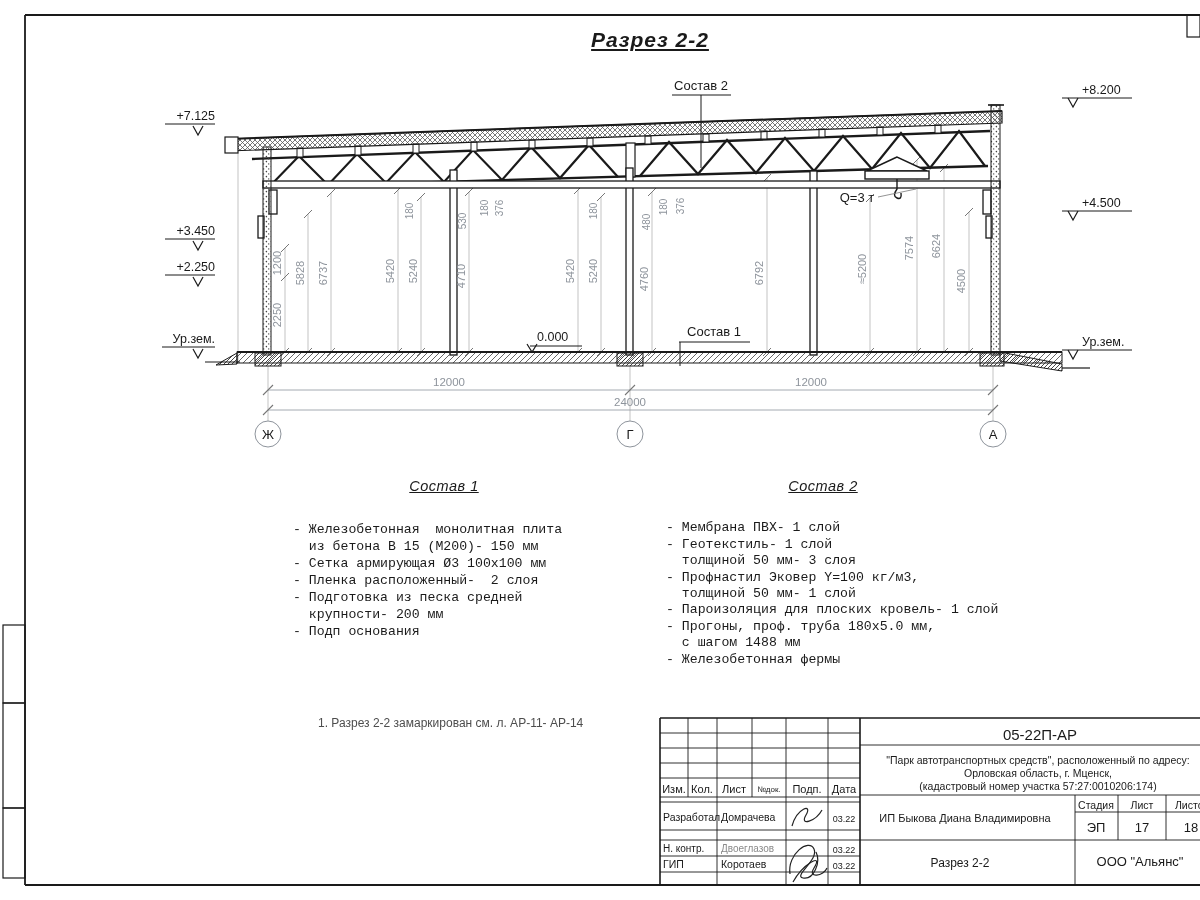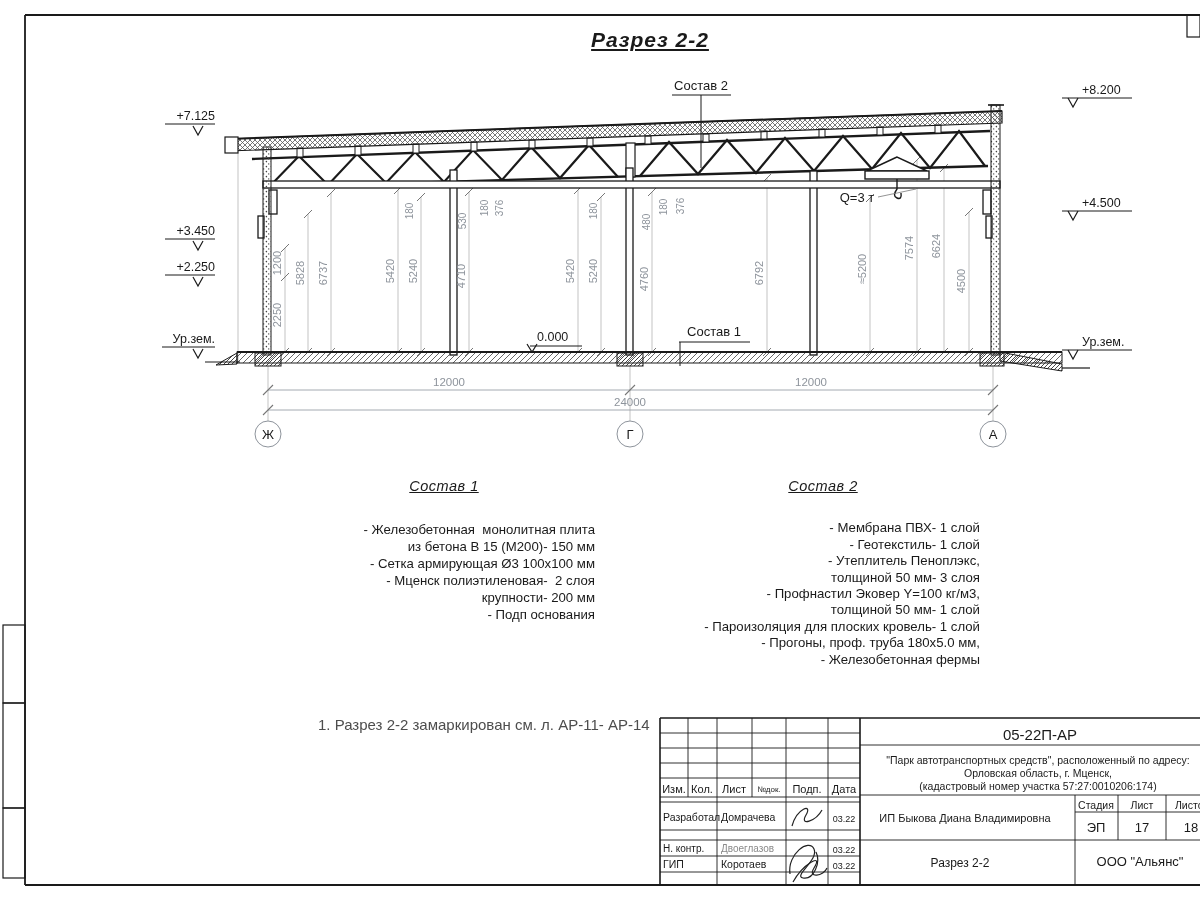--- a/index.html
+++ b/index.html
@@ -5,23 +5,23 @@
   html,body{margin:0;padding:0;background:#fff;width:1200px;height:900px;overflow:hidden;
             font-family:"Liberation Sans",sans-serif;color:#1a1a1a;}
   .abs{position:absolute;}
   #stage{position:relative;width:1200px;height:900px;background:#fff;}
   svg{position:absolute;left:0;top:0;}
   .big-title{left:520px;top:28px;width:260px;text-align:center;font-style:italic;
              font-size:21px;font-weight:bold;text-decoration:underline;letter-spacing:1px;}
   .compose{font-size:13.2px;line-height:17px;}
   .compose .c-title{text-align:center;font-style:italic;font-size:14.5px;
                     text-decoration:underline;margin-bottom:26px;letter-spacing:.5px;}
-  .crow{display:flex;justify-content:flex-end;white-space:pre;}
+  .crow{display:flex;justify-content:flex-start;white-space:pre;font-family:Liberation Mono, monospace;}
   .crow .v{white-space:pre;}
-  .note{font-size:15px;color:#4d4d4d;}
+  .note{font-size:12px;color:#4d4d4d;}
 </style>
 </head>
 <body>
 
 <div id="stage">
 
 <svg width="1200" height="900" viewBox="0 0 1200 900">
   <defs>
     <pattern id="pHatch" patternUnits="userSpaceOnUse" width="6" height="6">
       <path d="M-1,7 L7,-1" stroke="#555" stroke-width="0.9"></path>
@@ -360,33 +360,34 @@
   </g>
 </svg>
 
   <div class="abs big-title">Разрез 2-2</div>
 
   <div class="abs compose" style="left:293px;top:478px;width:302px;">
     <div class="c-title">Состав 1</div>
     <div class="crow"><span>- Железобетонная  монолитная плита</span><span class="v"></span></div>
     <div class="crow"><span>  из бетона В 15 (М200)</span><span class="v">- 150 мм</span></div>
     <div class="crow"><span>- Сетка армирующая Ø3 100x100 мм</span><span class="v"></span></div>
-    <div class="crow"><span>- Мценск полиэтиленовая</span><span class="v">-  2 слоя</span></div>
+    <div class="crow"><span>- Пленка расположенный</span><span class="v">-  2 слоя</span></div>
+    <div class="crow"><span>- Подготовка из песка средней</span><span class="v"></span></div>
     <div class="crow"><span>  крупности</span><span class="v">- 200 мм</span></div>
     <div class="crow"><span>- Подп основания</span><span class="v"></span></div>
   </div>
 
   <div class="abs compose" style="left:666px;top:478px;width:314px;line-height:16.4px;">
     <div class="c-title">Состав 2</div>
     <div class="crow"><span>- Мембрана ПВХ</span><span class="v">- 1 слой</span></div>
     <div class="crow"><span>- Геотекстиль</span><span class="v">- 1 слой</span></div>
-    <div class="crow"><span>- Утеплитель Пеноплэкс,</span><span class="v"></span></div>
     <div class="crow"><span>  толщиной 50 мм</span><span class="v">- 3 слоя</span></div>
     <div class="crow"><span>- Профнастил Эковер Y=100 кг/м3,</span><span class="v"></span></div>
     <div class="crow"><span>  толщиной 50 мм</span><span class="v">- 1 слой</span></div>
     <div class="crow"><span>- Пароизоляция для плоских кровель</span><span class="v">- 1 слой</span></div>
     <div class="crow"><span>- Прогоны, проф. труба 180x5.0 мм,</span><span class="v"></span></div>
+    <div class="crow"><span>  с шагом 1488 мм</span><span class="v"></span></div>
     <div class="crow"><span>- Железобетонная фермы</span><span class="v"></span></div>
   </div>
 
   <div class="abs note" style="left:318px;top:716px;">1. Разрез 2-2 замаркирован см. л. АР-11- АР-14</div>
 
 </div>
 
 </body></html>

